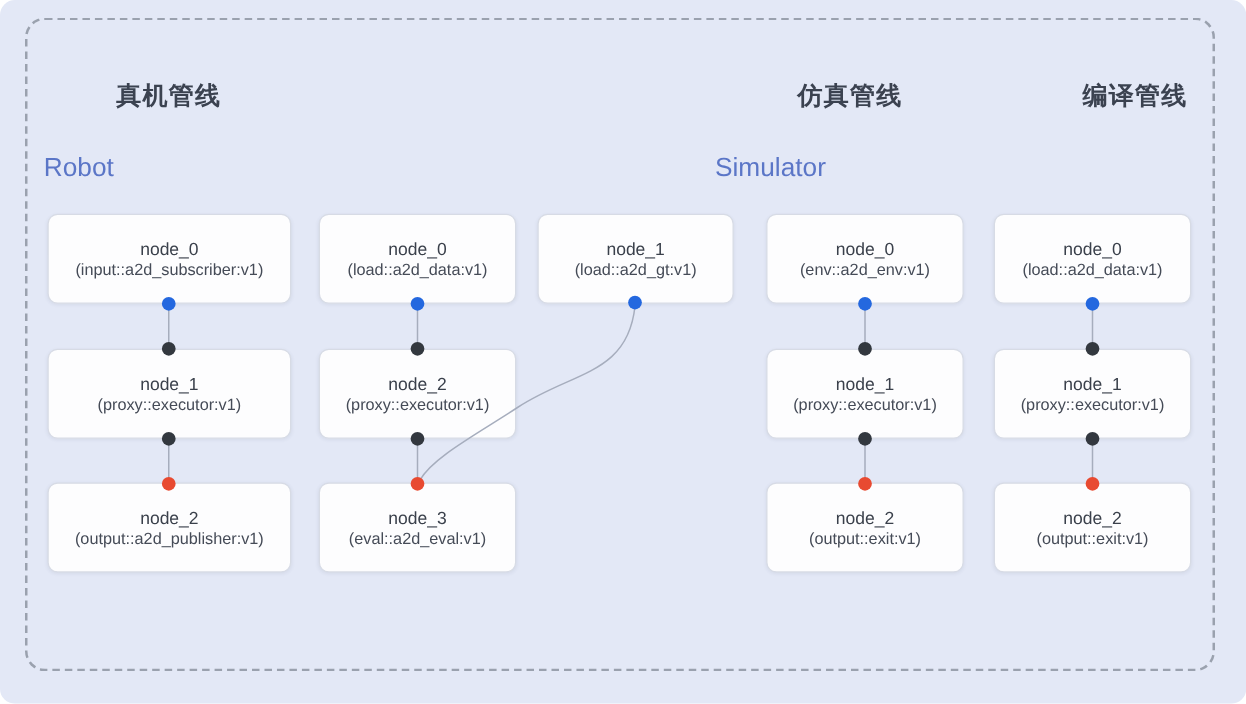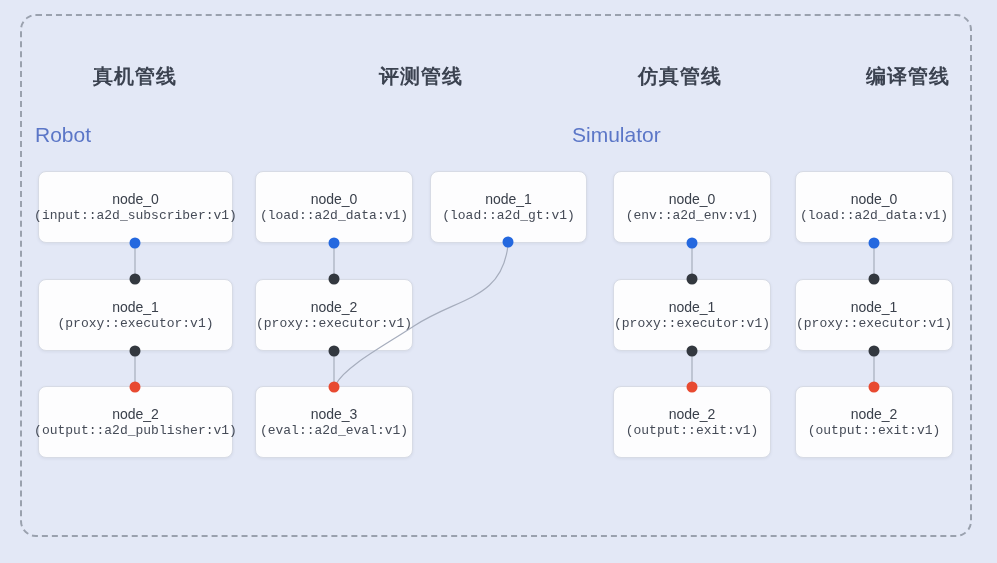--- a/index.html
+++ b/index.html
@@ -1,20 +1,20 @@
 <!DOCTYPE html>
 <html style="--port-blue: #2468df; --port-black: #33383f; --port-red: #e84a31; --edge: #a6adbd; --title-en: #5b76c7;"><head>
 <meta charset="utf-8">
 <style>
   html,body{margin:0;padding:0;background:#ffffff;}
   .canvas{
     position:relative;
     width:997px;height:563px;
     background:#e3e8f6;
-    border-radius:0;
+    border-radius:12px;
     overflow:hidden;
     font-family:"Liberation Sans","DejaVu Sans",sans-serif;
   }
   .frame{
     position:absolute;left:20px;top:14px;
     width:948px;height:519px;
     border:2px dashed #9aa1ae;
     border-radius:16px;
   }
   .zh-title{
@@ -31,21 +31,21 @@
   .node{
     position:absolute;height:72px;box-sizing:border-box;
     background:#fdfdfe;
     border:1px solid #d7dbe5;
     border-radius:8px;
     box-shadow:0 1px 3px rgba(50,60,90,0.08);
     display:flex;flex-direction:column;align-items:center;justify-content:center;
     gap:3px;
   }
   .node .nm{font-size:14px;color:#3a404b;line-height:1;}
-  .node .tp{font-size:13px;color:#454b57;line-height:1;font-family:Liberation Mono, monospace;}
+  .node .tp{font-size:13px;color:#454b57;line-height:1;}
   
   .col-robot{left:38px;width:195px;}
   .col-eval-a{left:255px;width:158px;}
   .col-eval-b{left:430px;width:157px;}
   .col-sim{left:613px;width:158px;}
   .col-comp{left:795px;width:158px;}
   .row-1{top:171px;}
   .row-2{top:279px;}
   .row-3{top:386px;}
   svg.overlay{position:absolute;left:0;top:0;pointer-events:none;}
@@ -54,21 +54,20 @@
   svg .dot-black{fill:var(--port-black,#33383f);}
   svg .dot-red{fill:var(--port-red,#e84a31);}
 </style>
 </head>
 <body>
 
 <div class="canvas">
   <div class="frame"></div>
 
   <div class="zh-title" style="left:35px">真机管线</div>
-  <div class="zh-title" style="left:321px">评测管线</div>
   <div class="zh-title" style="left:580px">仿真管线</div>
   <div class="zh-title" style="left:808px">编译管线</div>
 
   <div class="en-title" style="left:35px">Robot</div>
   <div class="en-title" style="left:572px">Simulator</div>
 
   <div class="node col-robot row-1">
     <span class="nm">node_0</span>
     <span class="tp">(input::a2d_subscriber:v1)</span>
   </div>

